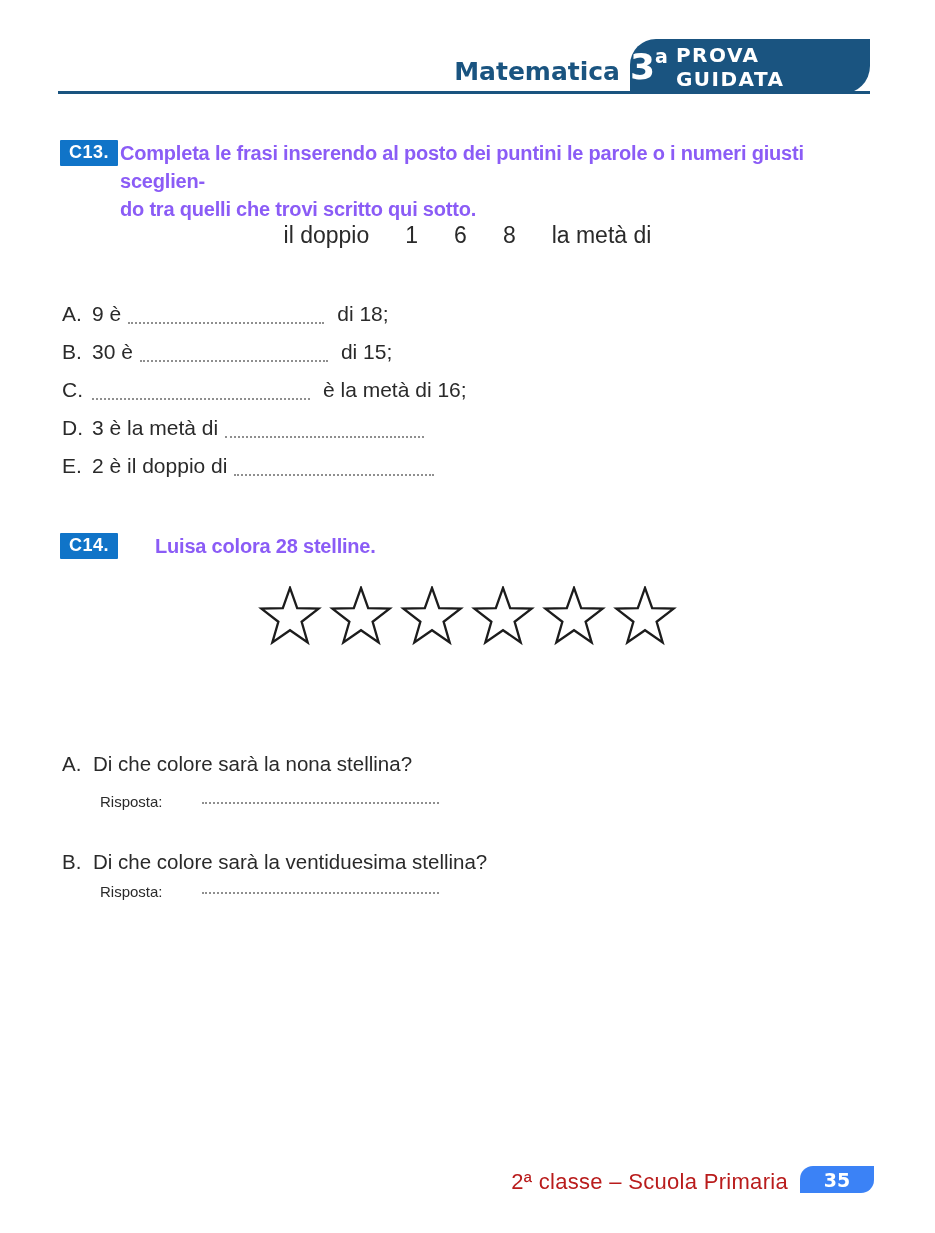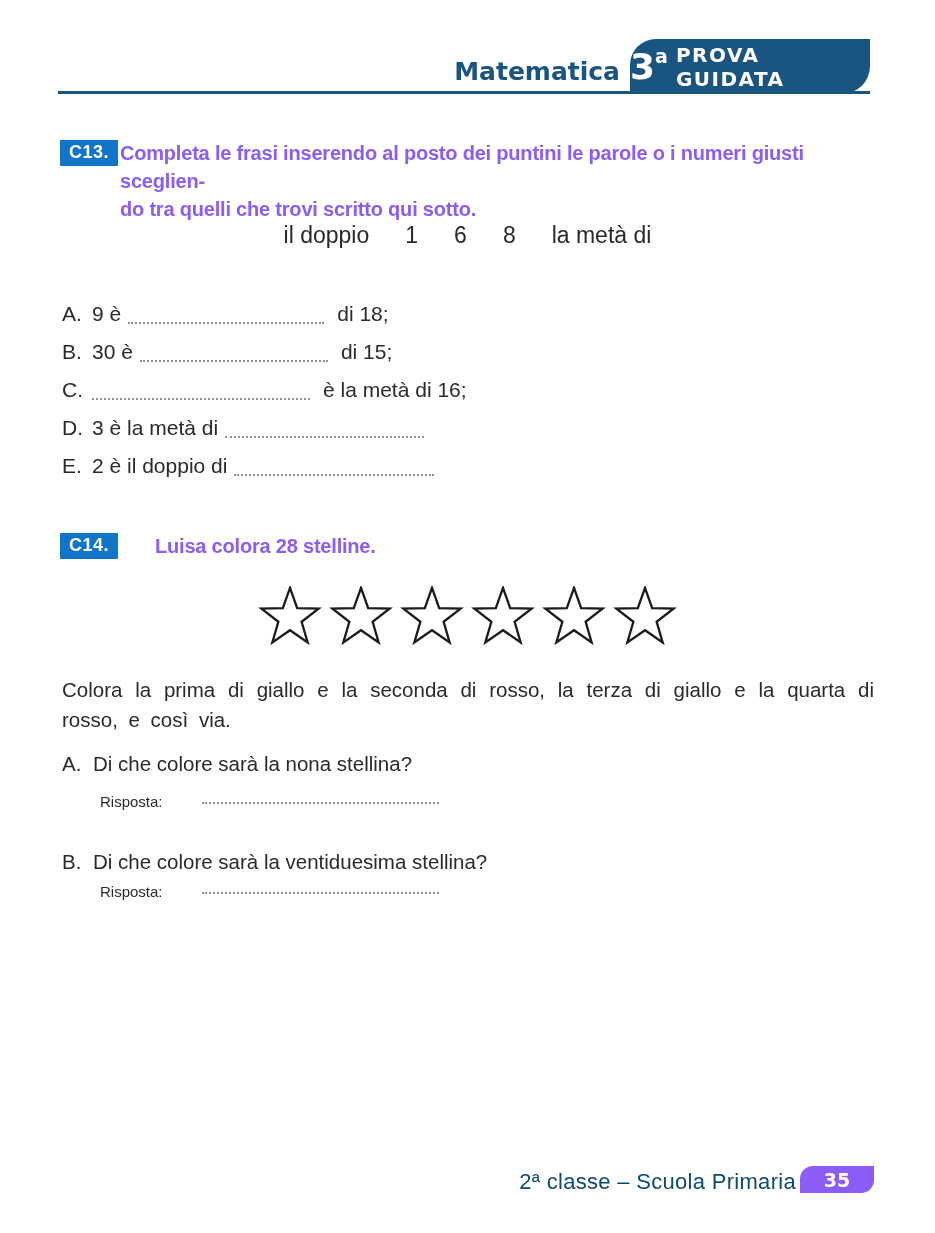--- a/index.html
+++ b/index.html
@@ -91,27 +91,27 @@
   .subq{position:absolute;left:62px;font-size:20.5px;display:flex;}
   .subq .item-label{width:31px;}
   #subq-a{top:752px;}
   #subq-b{top:850px;}
   .answer-row{position:absolute;left:100px;font-size:15px;display:flex;align-items:center;height:23px;gap:33px;}
   #answer-a{top:790px;}
   #answer-b{top:880px;}
   .answer-label{margin-right:6px;}
   
   .footer-caption{
-    position:absolute;top:1169px;left:8px;width:788px;
+    position:absolute;top:1169px;left:0;width:788px;
     text-align:right;
-    font-size:22px;color:#0c4a6e;letter-spacing:.3px;
+    font-size:22px;color:#b91c1c;letter-spacing:.3px;
   }
   .page-number-badge{
     position:absolute;left:800px;top:1166px;width:74px;height:27px;
-    background:#8b5cf6;border-radius:13px 0 13px 0;
+    background:#3b82f6;border-radius:13px 0 13px 0;
     display:flex;align-items:center;justify-content:center;
     color:#ffffff;font-weight:700;font-size:19px;
     font-family:"DejaVu Sans", sans-serif;
   }
 </style>
 </head>
 <body>
 
 <div class="page">
 
@@ -187,21 +187,20 @@
         <polygon points="35,2 42.4,22.8 64.5,23.4 47,36.9 53.2,58.1 35,45.6 16.8,58.1 23,36.9 5.5,23.4 27.6,22.8" fill="#ffffff" stroke="#1c1c1c" stroke-width="2.4" stroke-linejoin="miter"></polygon>
       </svg>
       <svg width="68" height="64" viewBox="0 0 70 66">
         <polygon points="35,2 42.4,22.8 64.5,23.4 47,36.9 53.2,58.1 35,45.6 16.8,58.1 23,36.9 5.5,23.4 27.6,22.8" fill="#ffffff" stroke="#1c1c1c" stroke-width="2.4" stroke-linejoin="miter"></polygon>
       </svg>
       <svg width="68" height="64" viewBox="0 0 70 66">
         <polygon points="35,2 42.4,22.8 64.5,23.4 47,36.9 53.2,58.1 35,45.6 16.8,58.1 23,36.9 5.5,23.4 27.6,22.8" fill="#ffffff" stroke="#1c1c1c" stroke-width="2.4" stroke-linejoin="miter"></polygon>
       </svg>
     </div>
 
-  <div class="instruction">Colora la prima di giallo e la seconda di rosso, la terza di giallo e la quarta di rosso, e così via.</div>
 
   <div class="subq" id="subq-a">
     <span class="item-label">A.</span>
     <span>Di che colore sarà la nona stellina?</span>
   </div>
   <div class="answer-row" id="answer-a">
     <span class="answer-label">Risposta:</span>
     <span class="leader lw-r"></span>
   </div>
 

